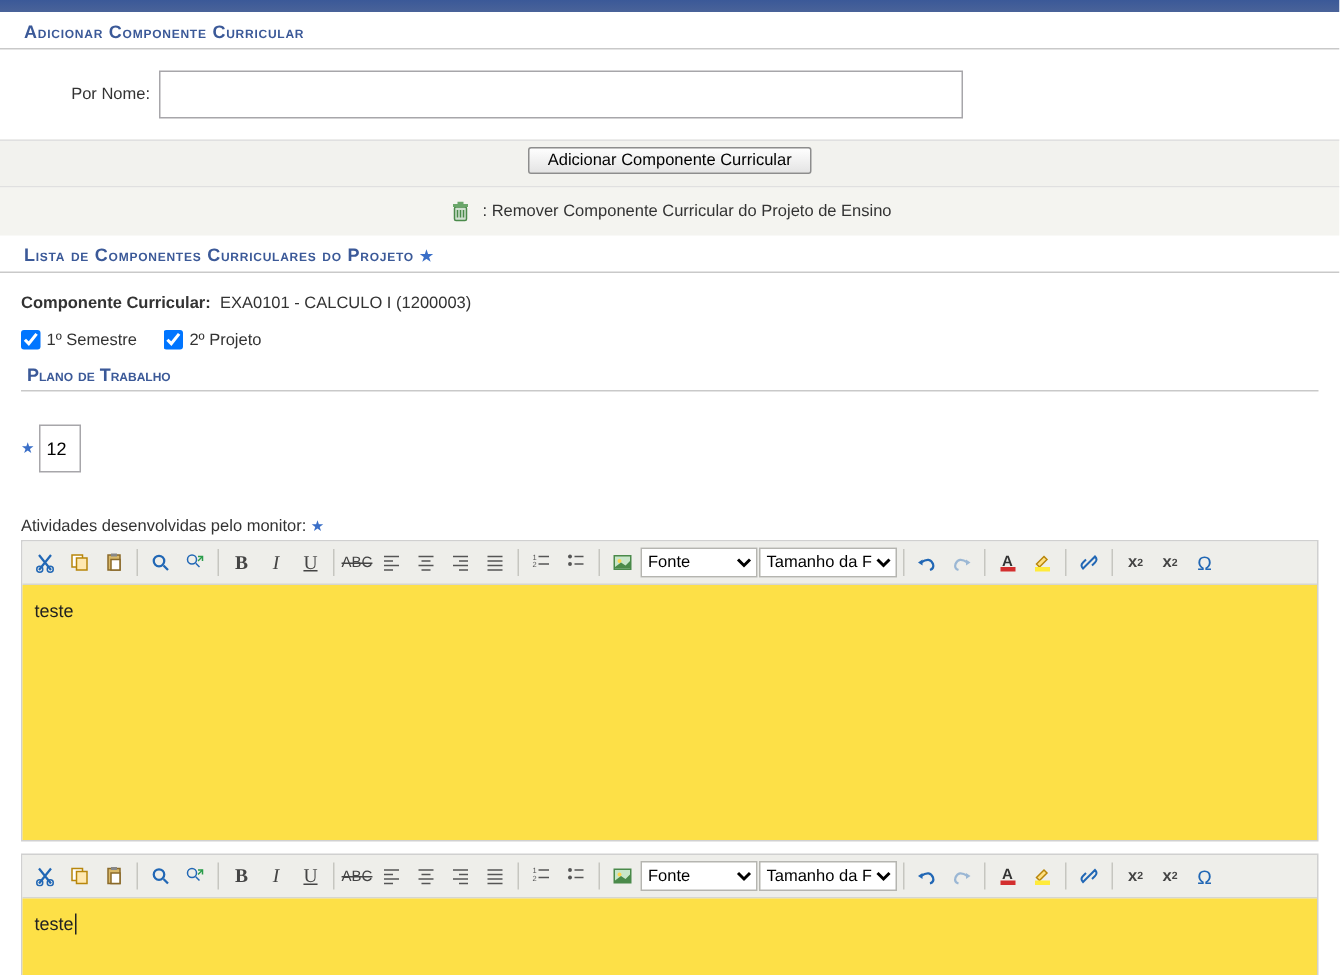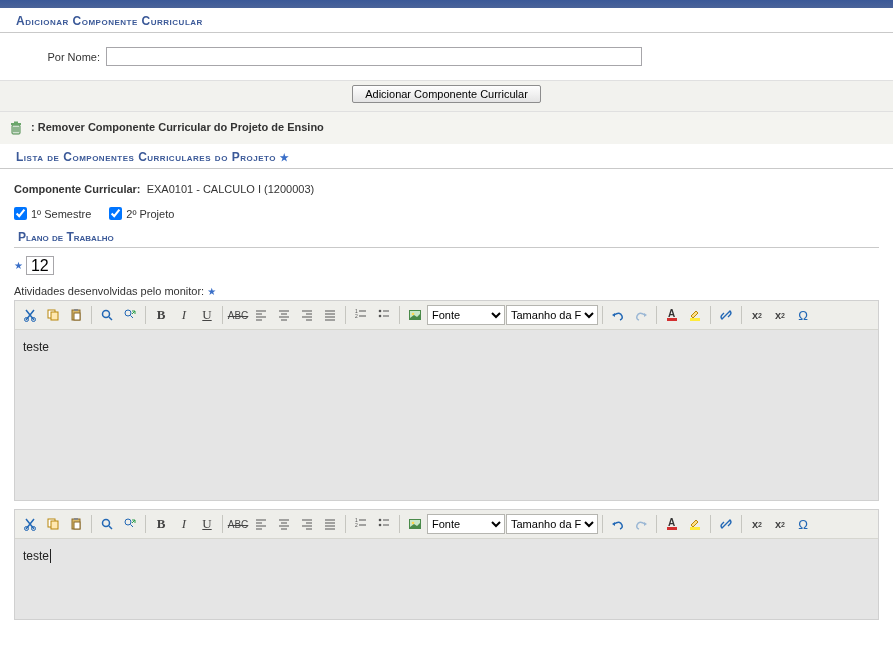--- a/index.html
+++ b/index.html
@@ -31,44 +31,45 @@
       gap: 6px;
     }
     .form-label {
       color: #333;
       min-width: 70px;
       text-align: right;
     }
     input[type="text"] {
       border: 1px solid #a7a6aa;
       padding: 2px 4px;
-      font-size: 16px;
-      height: 19px;
+      font-size: 12px;
+      height: 32px;
     }
     #por-nome-input { width: 536px; }
     .button-row {
       text-align: center;
       padding: 4px 0 8px 0;
       background: #f2f2ee;
       border-top: 1px solid #e0e0e0;
       border-bottom: 1px solid #e0e0e0;
     }
     button.main-btn {
       background: linear-gradient(to bottom, #fefefe, #e4e4e4);
       border: 1px solid #8d8d8d;
       border-radius: 2px;
       padding: 2px 12px;
       font-size: 11px;
       font-family: Verdana, Arial, sans-serif;
       cursor: pointer;
     }
     .instruction-bar {
+      text-align: center;
       padding: 8px;
       background: #f4f4f0;
-      font-weight: bold;
+      font-weight: normal;
     }
     .instruction-bar .del-icon {
       display: inline-block;
       vertical-align: middle;
       margin-right: 4px;
     }
     .content-pad {
       padding: 8px 14px;
     }
     .comp-row {
@@ -91,35 +92,36 @@
       width: 13px;
       height: 13px;
     }
     .sub-header {
       font-size: 12px;
       font-weight: bold;
       color: #3b5998;
       font-variant: small-caps;
       padding: 4px 0 3px 4px;
       border-bottom: 1px solid #c9c9c9;
-      margin-bottom: 4px;
+      margin-bottom: 18px;
     }
     .carga-row {
       display: flex;
       align-items: center;
       gap: 3px;
       padding: 4px 0;
     }
     #carga-input { width: 28px; text-align: left; }
     .req-star {
       color: #3a6fc8;
       font-size: 10px;
     }
     .field-label {
       padding: 6px 0 3px 0;
+      margin-top: 20px;
     }
     .editor {
       border: 1px solid #d0d0d0;
       margin-bottom: 8px;
     }
     .toolbar {
       background: #eeeeea;
       border-bottom: 1px solid #d6d6d0;
       padding: 3px 4px;
       display: flex;
@@ -145,21 +147,21 @@
       margin: 0 3px;
     }
     select.tb-select {
       font-size: 11px;
       border: 1px solid #b5b5b0;
       height: 20px;
       background: #fff;
     }
     .editor-body {
       min-height: 170px;
-      background: #e5e5e5;
+      background: #fde047;
       padding: 10px 8px;
       font-family: Verdana, sans-serif;
       font-size: 12px;
       color: #222;
       outline: none;
     }
     .editor2-body { min-height: 80px; }
     .caret {
       border-right: 1px solid #222;
       padding-right: 1px;

